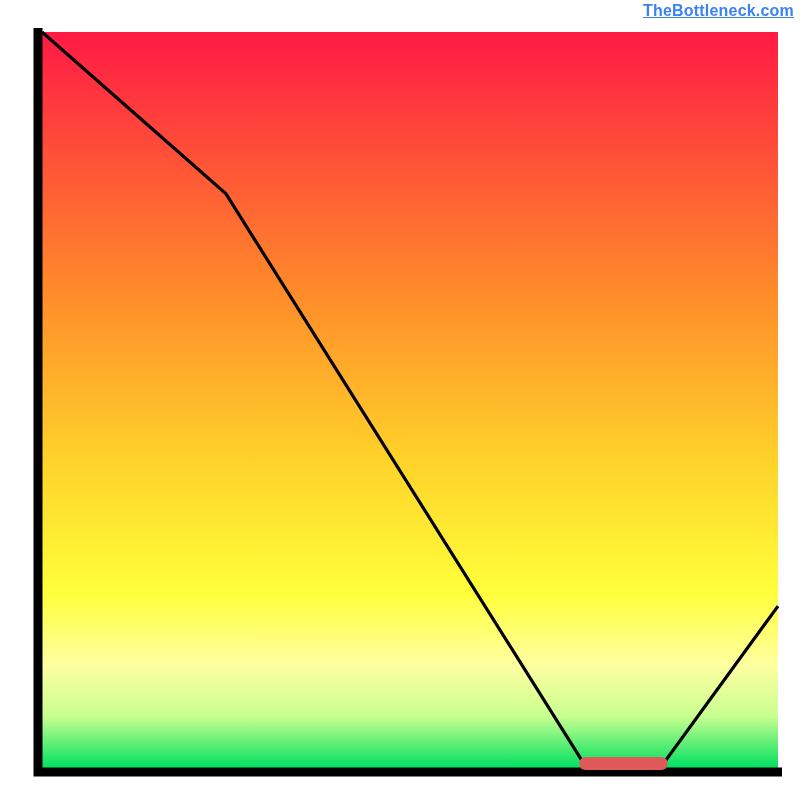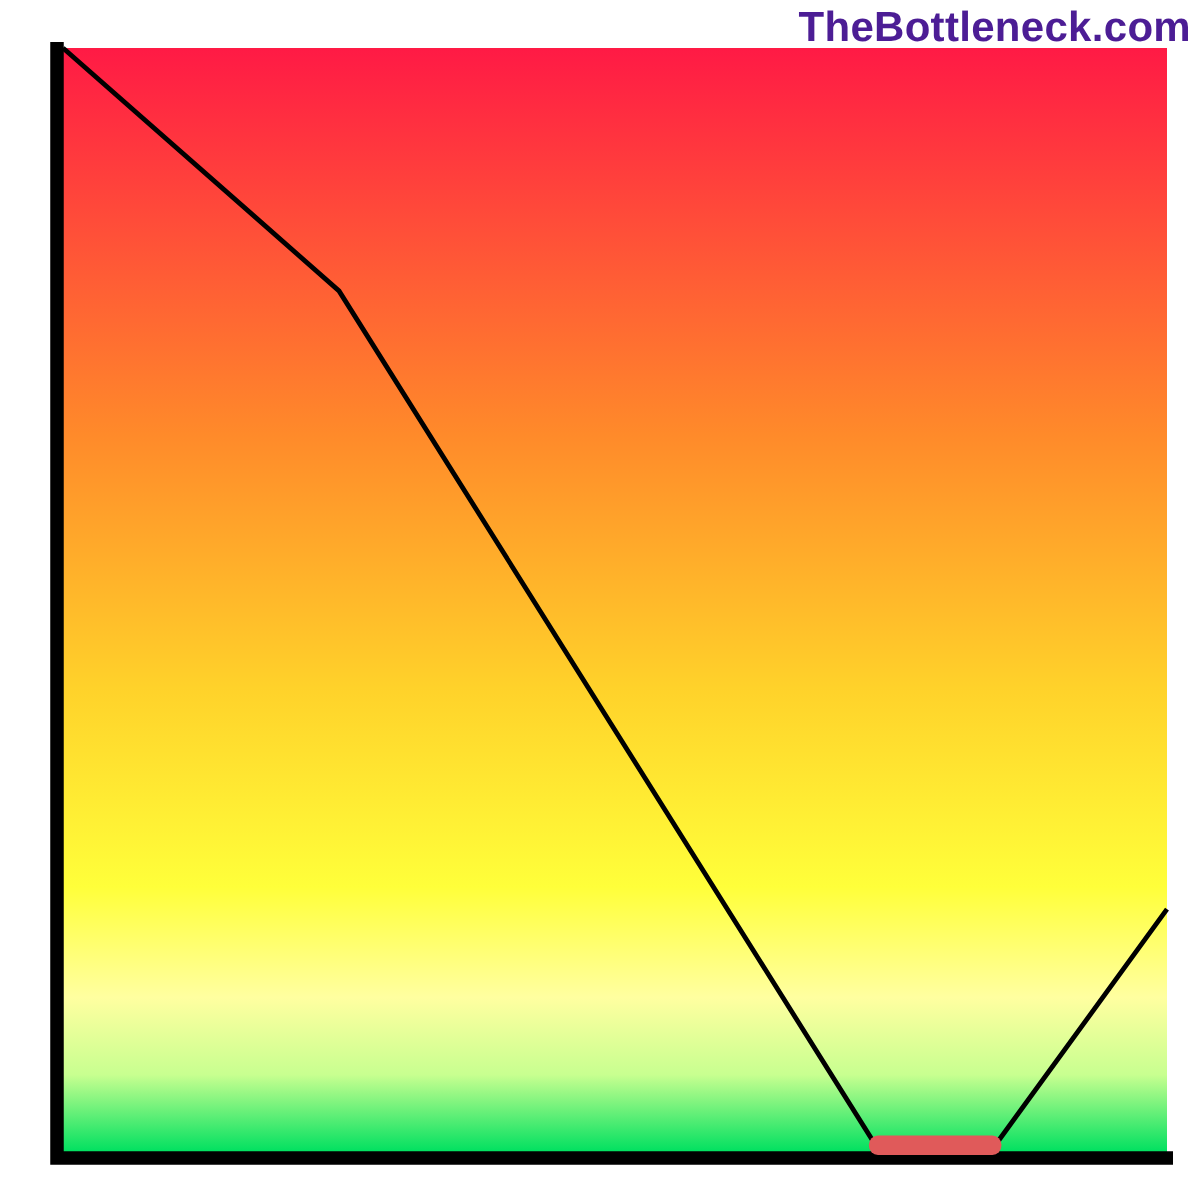--- a/index.html
+++ b/index.html
@@ -12,25 +12,26 @@
   }
   .container {
     position: relative;
     width: 800px;
     height: 800px;
   }
   .watermark {
     position: absolute;
     top: 2px;
     right: 6px;
-    font-size: 28px;
+    font-size: 16px;
     font-weight: 600;
-    color: #4c1d95;
+    color: #3b82f6;
     letter-spacing: 0.2px;
     user-select: none;
+    text-decoration: underline;
   }
   svg.chart {
     position: absolute;
     top: 0;
     left: 0;
     width: 800px;
     height: 800px;
   }
 </style>
 </head>

